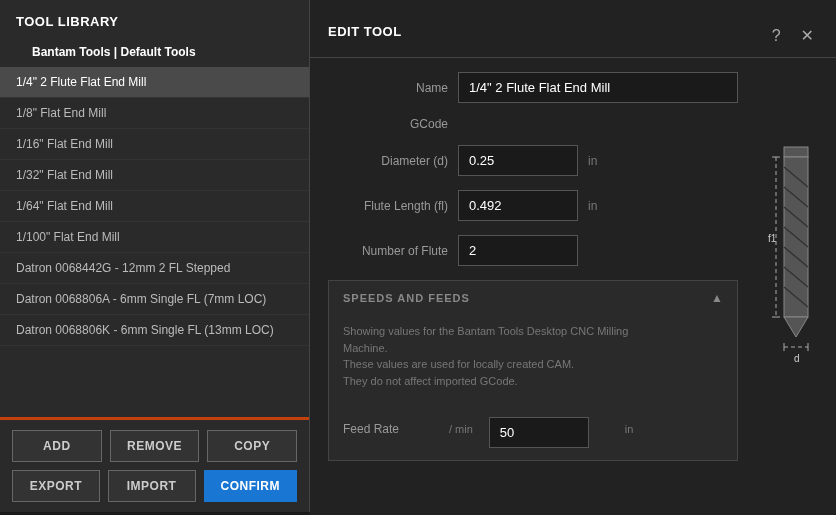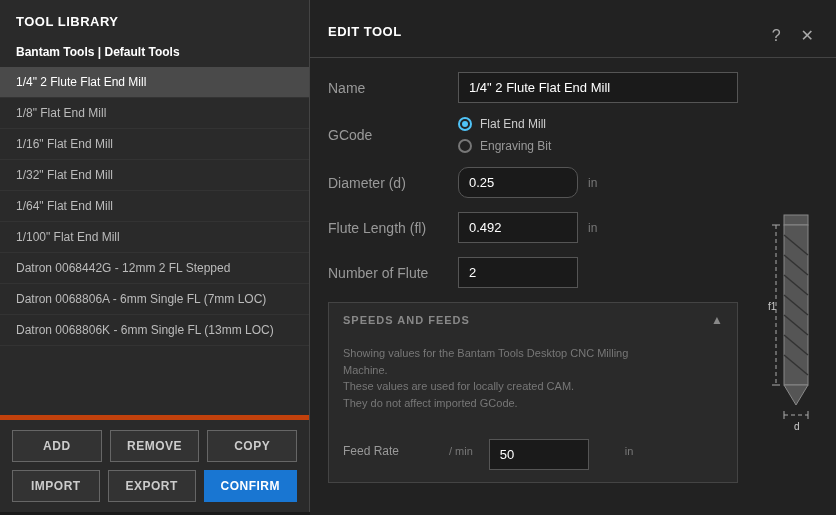--- a/index.html
+++ b/index.html
@@ -30,21 +30,21 @@
       font-size: 13px;
       font-weight: bold;
       padding: 14px 16px 10px;
       letter-spacing: 0.5px;
     }
 
     .section-label {
       color: #fff;
       font-size: 12px;
       font-weight: bold;
-      padding: 6px 16px 8px;
+      padding: 6px 32px 8px;
     }
 
     .tool-list {
       flex: 1;
       overflow-y: auto;
     }
 
     .tool-item {
       padding: 8px 16px;
       cursor: pointer;
@@ -56,21 +56,21 @@
     .tool-item.active {
       background: #4a4a4a;
       color: #fff;
     }
 
     .left-bottom {
       padding: 10px 12px;
       display: flex;
       flex-direction: column;
       gap: 8px;
-      border-top: 5px solid #c2410c;
+      border-top: 3px solid #c2410c;
       margin-top: 20px;
     }
 
     .btn-row {
       display: flex;
       gap: 8px;
     }
 
     .btn {
       border: 1px solid #666;
@@ -146,23 +146,24 @@
 
     .form-row {
       display: flex;
       align-items: center;
       margin-bottom: 14px;
       gap: 10px;
     }
 
     .form-label {
       color: #999;
-      font-size: 14px;
+      font-size: 12px;
       width: 120px;
       min-width: 120px;
+      text-align: right;
     }
 
     .form-input {
       background: #1a1a1a;
       border: 1px solid #555;
       color: #fff;
       padding: 7px 10px;
       font-size: 13px;
       outline: none;
       flex: 1;
@@ -266,21 +267,21 @@
     .feed-unit {
       color: #777;
       font-size: 11px;
       margin-left: 20px;
     }
 
     
     .tool-diagram {
       width: 80px;
       display: flex;
-      align-items: flex-end;
+      align-items: center;
       justify-content: center;
       padding: 10px 0;
       position: relative;
     }
 
     .diagram-svg {
       overflow: visible;
     }
 
     
@@ -309,22 +310,22 @@
       <div class="tool-item">Datron 0068806A - 6mm Single FL (7mm LOC)</div>
       <div class="tool-item">Datron 0068806K - 6mm Single FL (13mm LOC)</div>
     </div>
   <div class="left-bottom">
     <div class="btn-row">
       <button class="btn">ADD</button>
       <button class="btn">REMOVE</button>
       <button class="btn">COPY</button>
     </div>
     <div class="btn-row">
+      <button class="btn">EXPORT</button>
       <button class="btn">IMPORT</button>
-      <button class="btn">EXPORT</button>
       <button class="btn btn-primary">CONFIRM</button>
     </div>
   </div>
 </div>
 
 <div class="right-panel">
   <div class="right-header">
     <div class="right-title">EDIT TOOL</div>
     <div class="header-icons">
       <button class="icon-btn">?</button>
@@ -335,35 +336,25 @@
   <div class="right-content">
     <div class="form-area">
 
       <div class="form-row">
         <div class="form-label">Name</div>
         <input class="form-input" type="text" id="name-input" style="flex: 1 1 0%;" value="1/4&quot; 2 Flute Flat End Mill">
       </div>
 
       <div class="form-row">
         <div class="form-label">GCode</div>
-        <div class="radio-group" id="type-radio-group">
-            <div class="radio-label active-radio">
-              <div class="radio-circle selected"></div>
-              <span>Flat End Mill</span>
-            </div>
-            <div class="radio-label">
-              <div class="radio-circle"></div>
-              <span>Engraving Bit</span>
-            </div>
-          </div>
       </div>
 
       <div class="form-row">
         <div class="form-label">Diameter (d)</div>
-        <input class="form-input" type="text" id="diameter-input" style="max-width: 120px; border-radius: 10px;" value="0.25">
+        <input class="form-input" type="text" id="diameter-input" style="max-width: 120px;" value="0.25">
         <div class="form-unit">in</div>
       </div>
 
       <div class="form-row">
         <div class="form-label">Flute Length (fl)</div>
         <input class="form-input" type="text" id="flute-length-input" style="max-width: 120px;" value="0.492">
         <div class="form-unit">in</div>
       </div>
 
       <div class="form-row">

